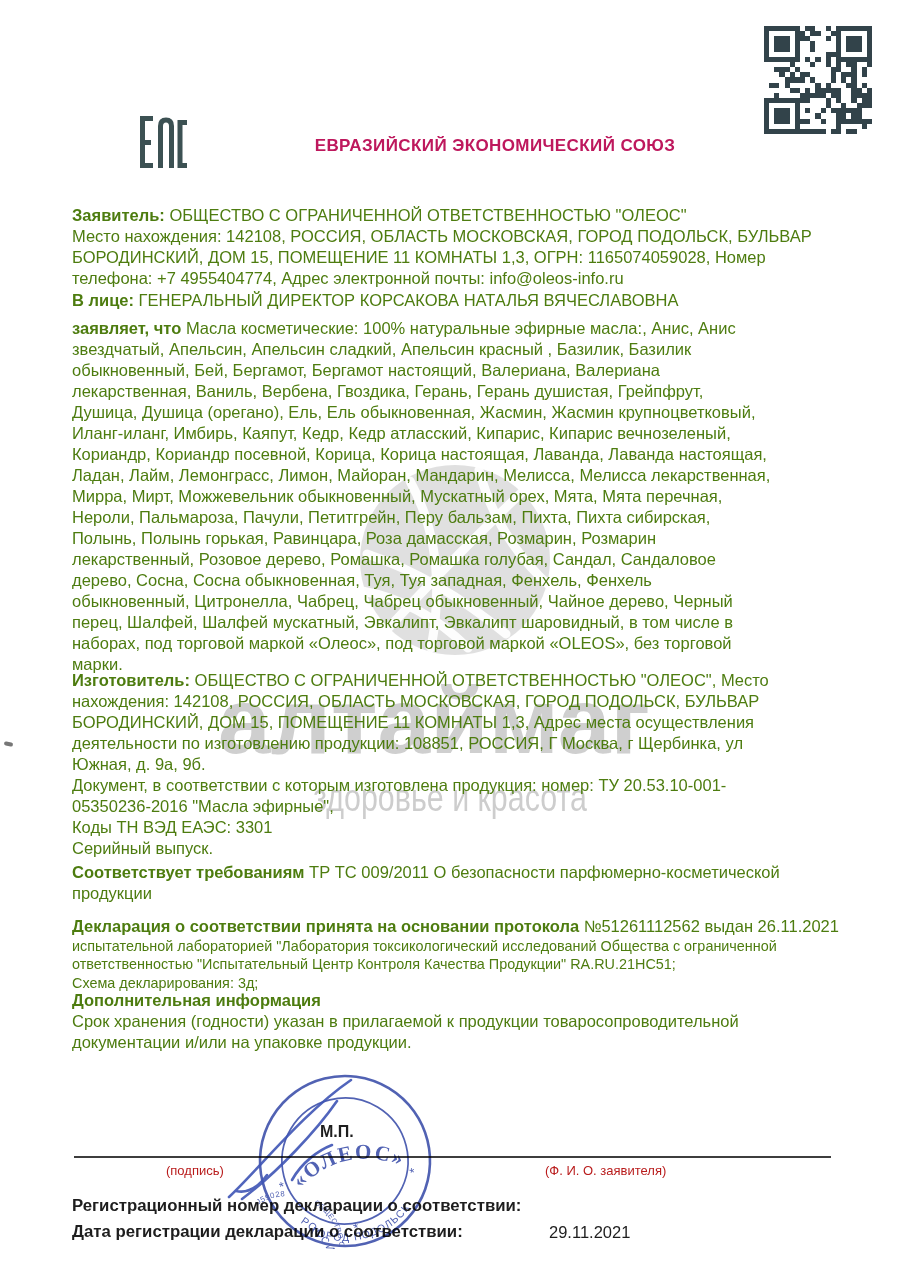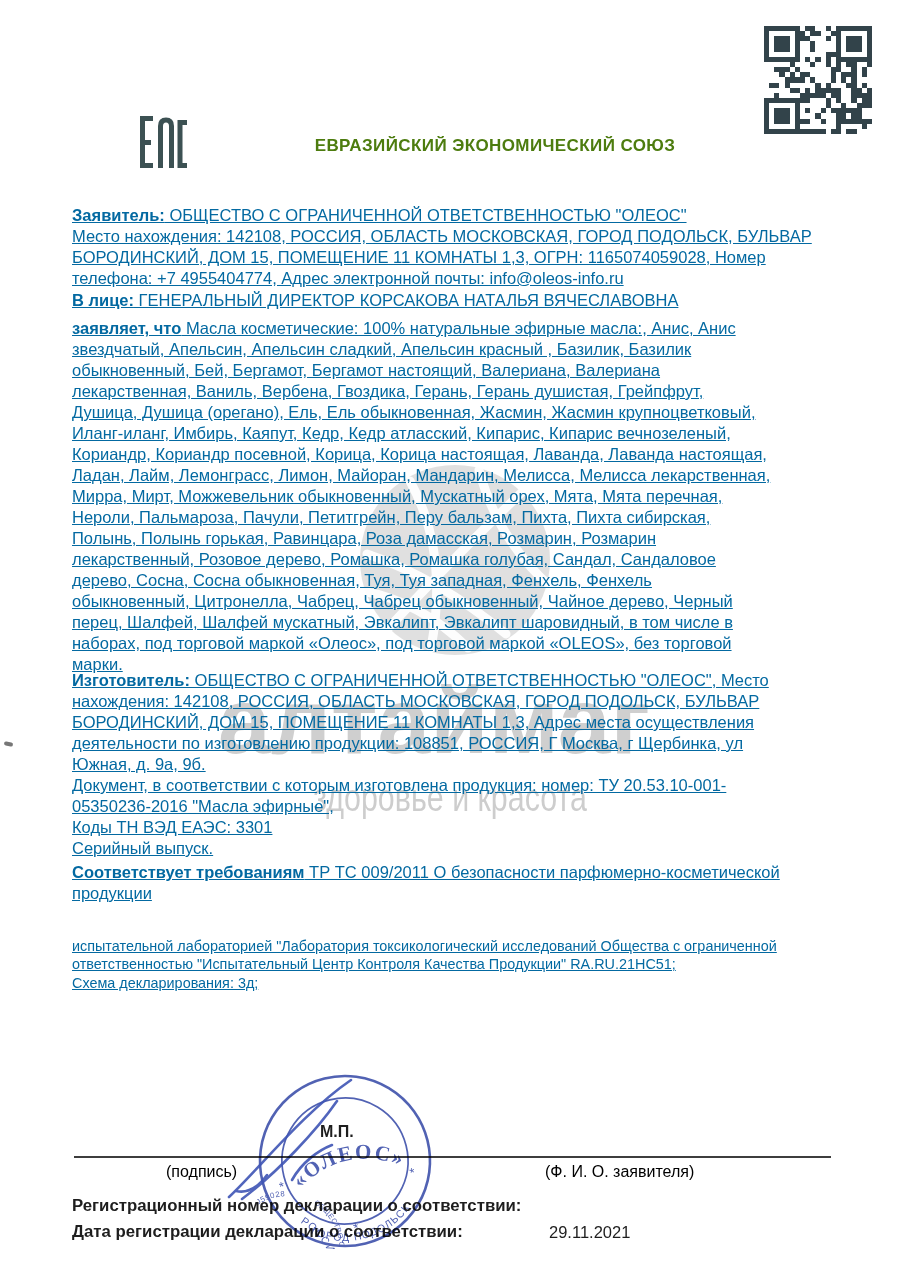--- a/index.html
+++ b/index.html
@@ -2,27 +2,27 @@
 <html><head>
 <meta charset="utf-8">
 <style>
   html,body{margin:0;padding:0;background:#ffffff;}
   .page{position:relative;width:900px;height:1273px;background:#fff;overflow:hidden;
         font-family:"Liberation Sans", sans-serif;color:#1e1e1e;}
   .layer{position:absolute;left:0;top:0;width:900px;height:1273px;}
   .txt{z-index:2;}
   .wm{z-index:0;pointer-events:none;}
   .stamp-layer{z-index:3;pointer-events:none;mix-blend-mode:multiply;}
-  .para{position:absolute;white-space:pre-line;font-size:16.5px;line-height:21px;color:#0369a1;width:770px;text-decoration:underline;}
+  .para{position:absolute;white-space:pre-line;font-size:16.5px;line-height:21px;color:#4d7c0f;width:770px;}
   .para b{font-weight:bold;}
   .small{font-size:14.4px;line-height:18.3px;}
   .hdr{position:absolute;width:900px;text-align:center;font-weight:bold;font-size:17px;
-       letter-spacing:.4px;color:#4d7c0f;}
+       letter-spacing:.4px;color:#be185d;}
   .hdr-inner{display:inline-block;transform:translateX(45px);} 
-  .caption{position:absolute;font-size:16px;color:#000000;text-align:right;}
+  .caption{position:absolute;font-size:13px;color:#b91c1c;text-align:right;}
   .sigline{position:absolute;left:74px;top:1156px;width:757px;height:2px;background:#3d3d3d;}
   .mp{position:absolute;left:320px;top:1123px;font-weight:bold;font-size:16px;}
   .fio{position:absolute;left:385px;top:1136px;font-size:16.5px;letter-spacing:.3px;}
   .reg-label{position:absolute;left:72px;font-weight:bold;font-size:16.8px;}
   .reg-value{position:absolute;left:549px;font-size:16.5px;}
   .eac{position:absolute;left:140px;top:114px;}
   .qr{position:absolute;left:764px;top:26px;width:108px;height:108px;}
   .qr svg{width:100%;height:100%;shape-rendering:crispEdges;}
   .qr rect{fill:#32434a;}
   .artifact{position:absolute;left:4px;top:742px;width:9px;height:4px;background:#777;
@@ -326,24 +326,28 @@
 деятельности по изготовлению продукции: 108851, РОССИЯ, Г Москва, г Щербинка, ул
 Южная, д. 9а, 9б.
 Документ, в соответствии с которым изготовлена продукция: номер: ТУ 20.53.10-001-
 05350236-2016 "Масла эфирные",
 Коды ТН ВЭД ЕАЭС: 3301
 Серийный выпуск.</span></div>
 
     <div class="para" style="left:72px;top:862px;"><b>Соответствует требованиям</b><span> ТР ТС 009/2011 О безопасности парфюмерно-косметической
 продукции</span></div>
 
+    <div class="para" style="left:72px;top:916px;"><b>Декларация о соответствии принята на основании протокола</b><span> №51261112562 выдан 26.11.2021</span></div>
     <div class="para small" style="left:72px;top:937px;width:800px;"><span>испытательной лабораторией "Лаборатория токсикологический исследований Общества с ограниченной
 ответственностью "Испытательный Центр Контроля Качества Продукции" RA.RU.21НС51;
 Схема декларирования: 3д;</span></div>
 
+    <div class="para" style="left:72px;top:990px;"><b>Дополнительная информация</b></div>
+    <div class="para" style="left:72px;top:1011px;"><span>Срок хранения (годности) указан в прилагаемой к продукции товаросопроводительной
+документации и/или на упаковке продукции.</span></div>
 
 
     <div class="mp">М.П.</div>
     <div class="sigline"></div>
     <div class="caption" style="left:166px;top:1163px;">(подпись)</div>
     <div class="caption" style="left:545px;top:1163px;">(Ф. И. О. заявителя)</div>
 
     <div class="reg-label" style="top:1196px;">Регистрационный номер декларации о соответствии:</div>
     <div class="reg-label" style="top:1222px;">Дата регистрации декларации о соответствии:</div>
     <div class="reg-value" style="top:1223px;">29.11.2021</div>

